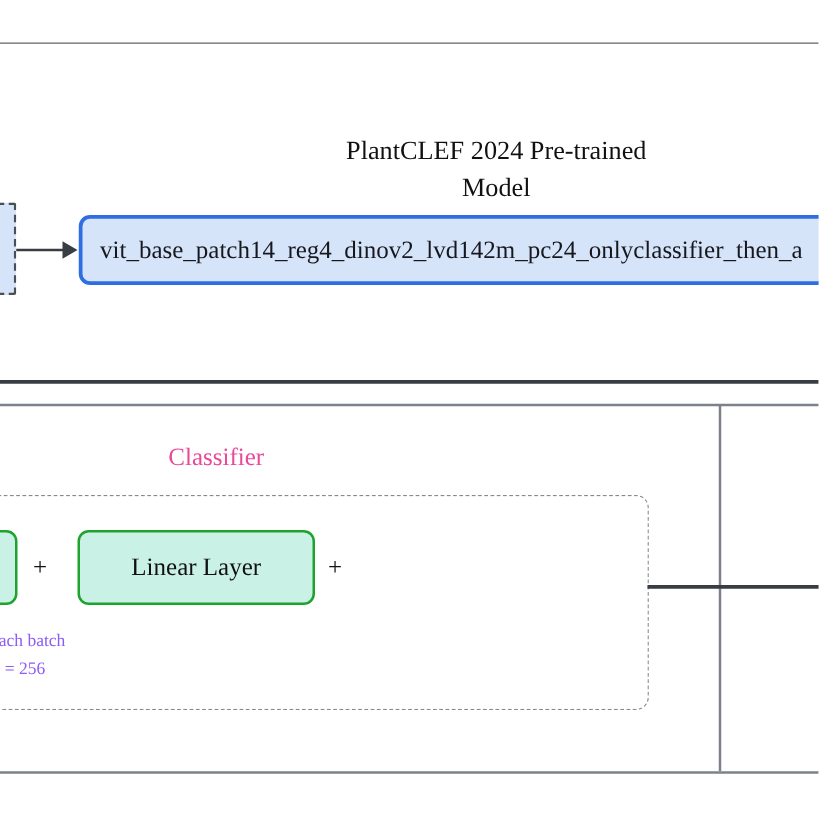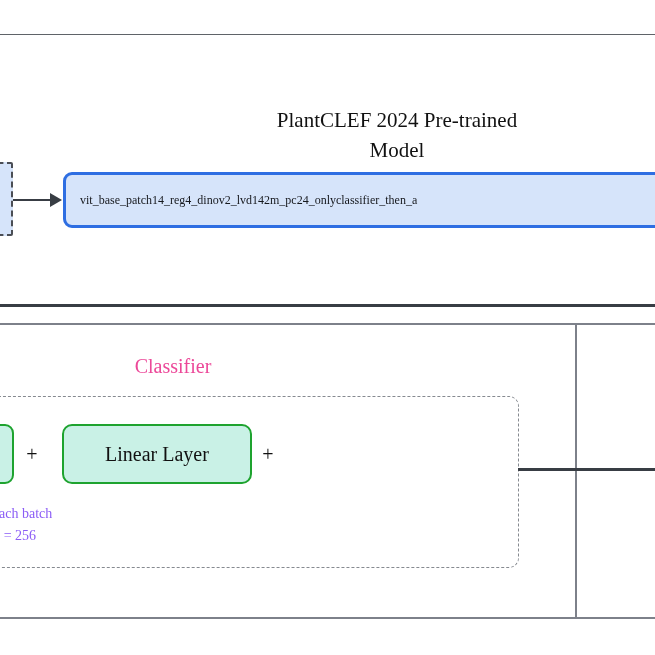--- a/index.html
+++ b/index.html
@@ -29,21 +29,21 @@
   .arrow-head{
     position:absolute;left:50px;top:193px;width:0;height:0;
     border-left:12px solid #383d44;border-top:7px solid transparent;border-bottom:7px solid transparent;
   }
   .model-box{
     position:absolute;left:63px;top:172px;width:660px;height:56px;
     background:#d6e4fa;border:3px solid #2e6ee2;border-radius:9px;
     box-sizing:border-box;display:flex;align-items:center;
     padding-left:14px;overflow:hidden;
   }
-  .model-box span{font-size:12px;white-space:nowrap;color:#16181d;}
+  .model-box span{font-size:20px;white-space:nowrap;color:#16181d;}
 
   
   .classifier-title{
     position:absolute;left:73px;top:355px;width:200px;text-align:center;
     font-size:20px;color:#ec4899;
   }
   .classifier-group{
     position:absolute;left:-32px;top:396px;width:551px;height:172px;
     border:1.5px dashed #868a90;border-radius:10px;box-sizing:border-box;
   }
@@ -85,21 +85,21 @@
   </div>
 
   <div class="classifier-title">Classifier</div>
 
   <div class="classifier-group"></div>
 
   <div class="green-box" style="left:-41px;width:55px;"></div>
 
   <div class="plus" style="left:20px;">+</div>
 
-  <div class="green-box" style="left:62px;width:190px;border-radius:10px;">
+  <div class="green-box" style="left:62px;width:190px;">
     <span>Linear Layer</span>
   </div>
 
   <div class="plus" style="left:256px;">+</div>
 
 
   <div class="batch-note" style="left:-1px;top:506px;">ach batch</div>
   <div class="batch-note" style="left:-6px;top:528px;">e = 256</div>
 
   <div class="connector"></div>

